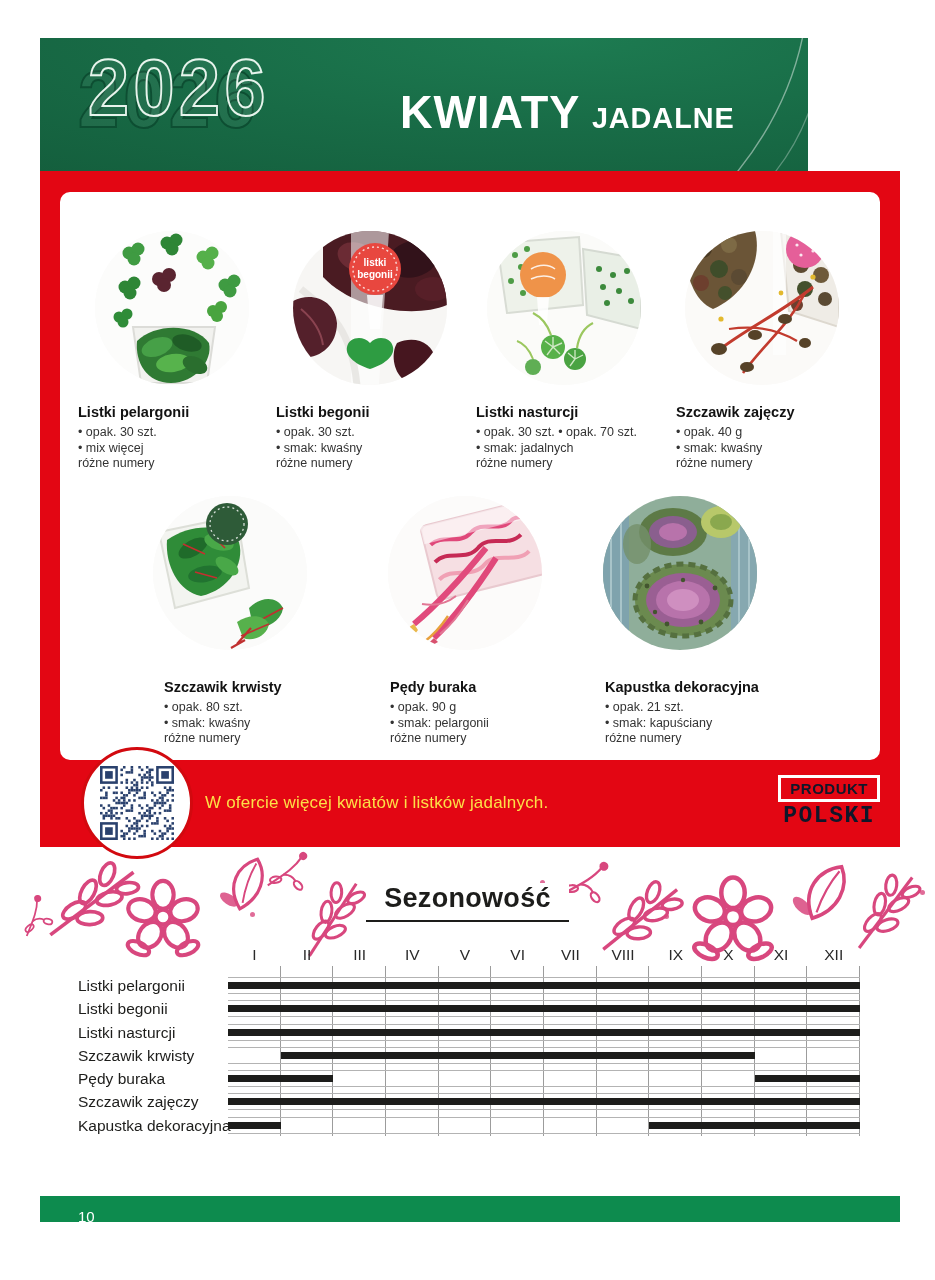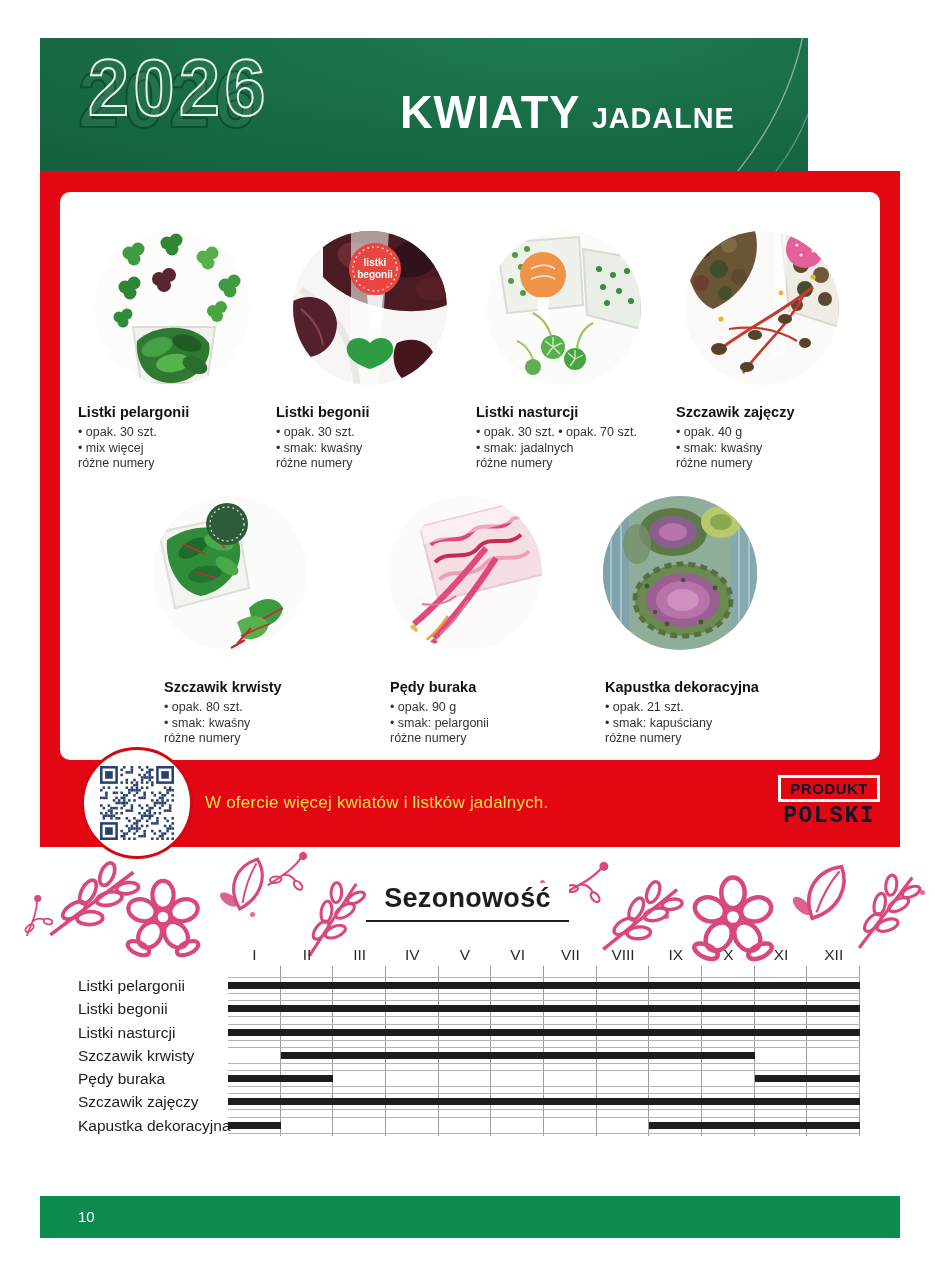--- a/index.html
+++ b/index.html
@@ -63,21 +63,21 @@
   .chart-grid{position:absolute;left:188px;top:0;width:632px;height:192px;}
   .month-header{display:flex;height:20px;}
   .month-cell{flex:1;text-align:center;font-size:15.5px;color:#2a2a2a;}
   .grid-cols{position:absolute;left:0;top:20px;height:170px;width:632px;display:flex;}
   .grid-col{flex:1;border-right:1px solid #9c9c9c;box-sizing:border-box;}
   .rows{position:absolute;left:0;top:31px;width:632px;}
   .row-track{position:relative;height:17px;margin-bottom:6.3px;border-top:1px solid #b3b3b3;border-bottom:1px solid #b3b3b3;box-sizing:border-box;}
   .bar{position:absolute;top:4px;height:7px;background:#1d1d1b;}
   
   .footer{
-    position:absolute;left:40px;top:1196px;width:860px;height:42px;background:#0d8b4e;
+    position:absolute;left:40px;top:1196px;width:860px;height:26px;background:#0d8b4e;
     color:#fff;font-size:15px;line-height:42px;padding-left:38px;box-sizing:border-box;
   }
   .hidden-defs{position:absolute;width:0;height:0;overflow:hidden;}
 </style>
 </head>
 <body>
 
 <svg class="hidden-defs" aria-hidden="true">
   <defs>
     <symbol id="sym-flower" viewBox="-50 -50 100 100">

